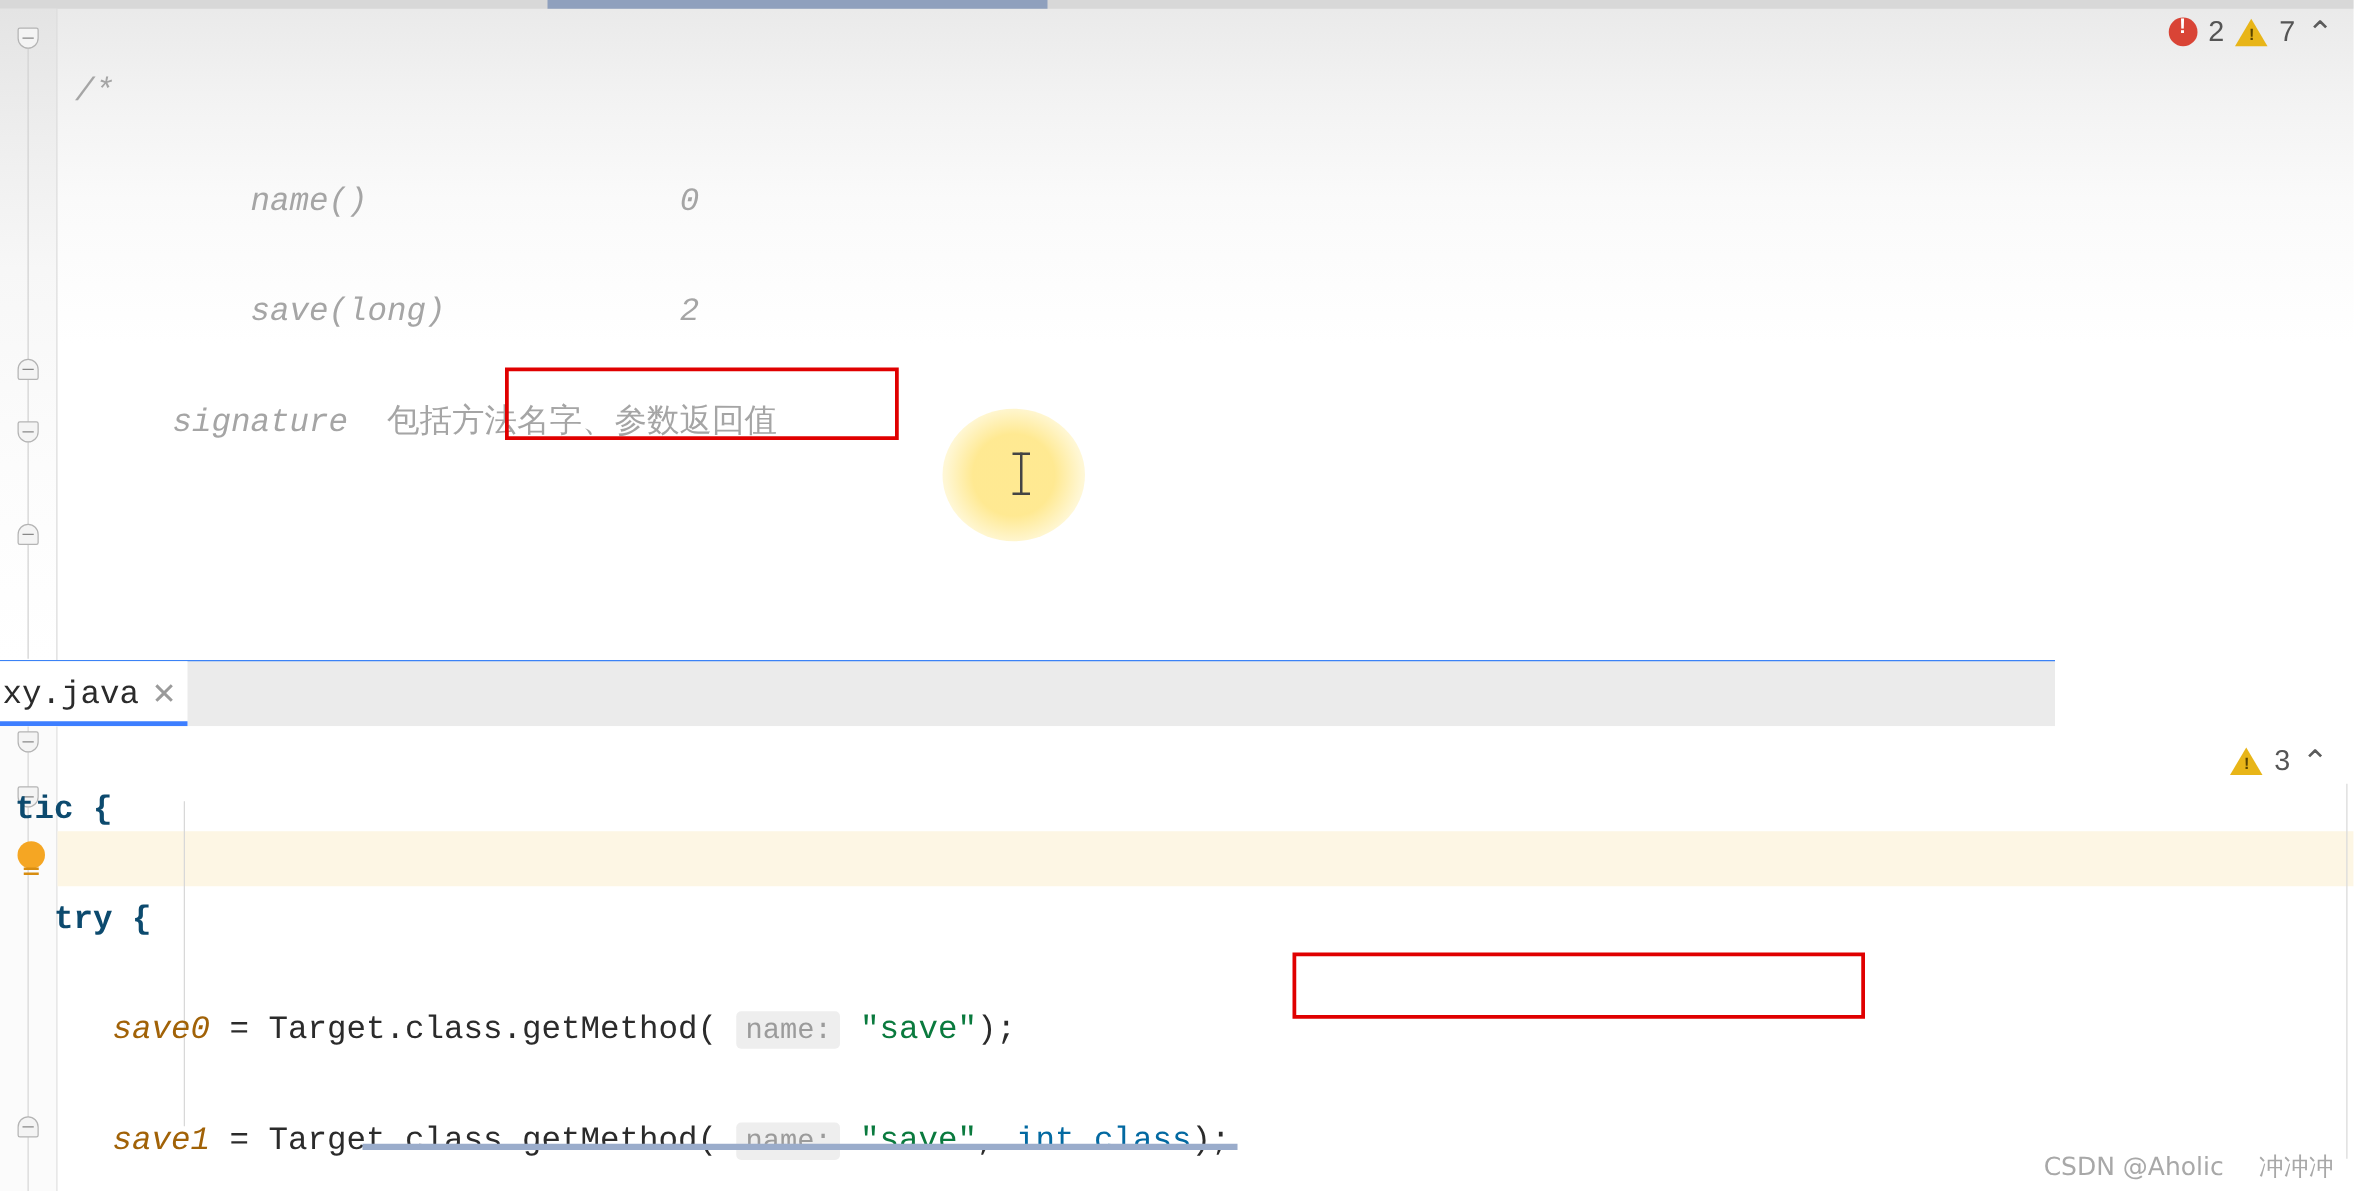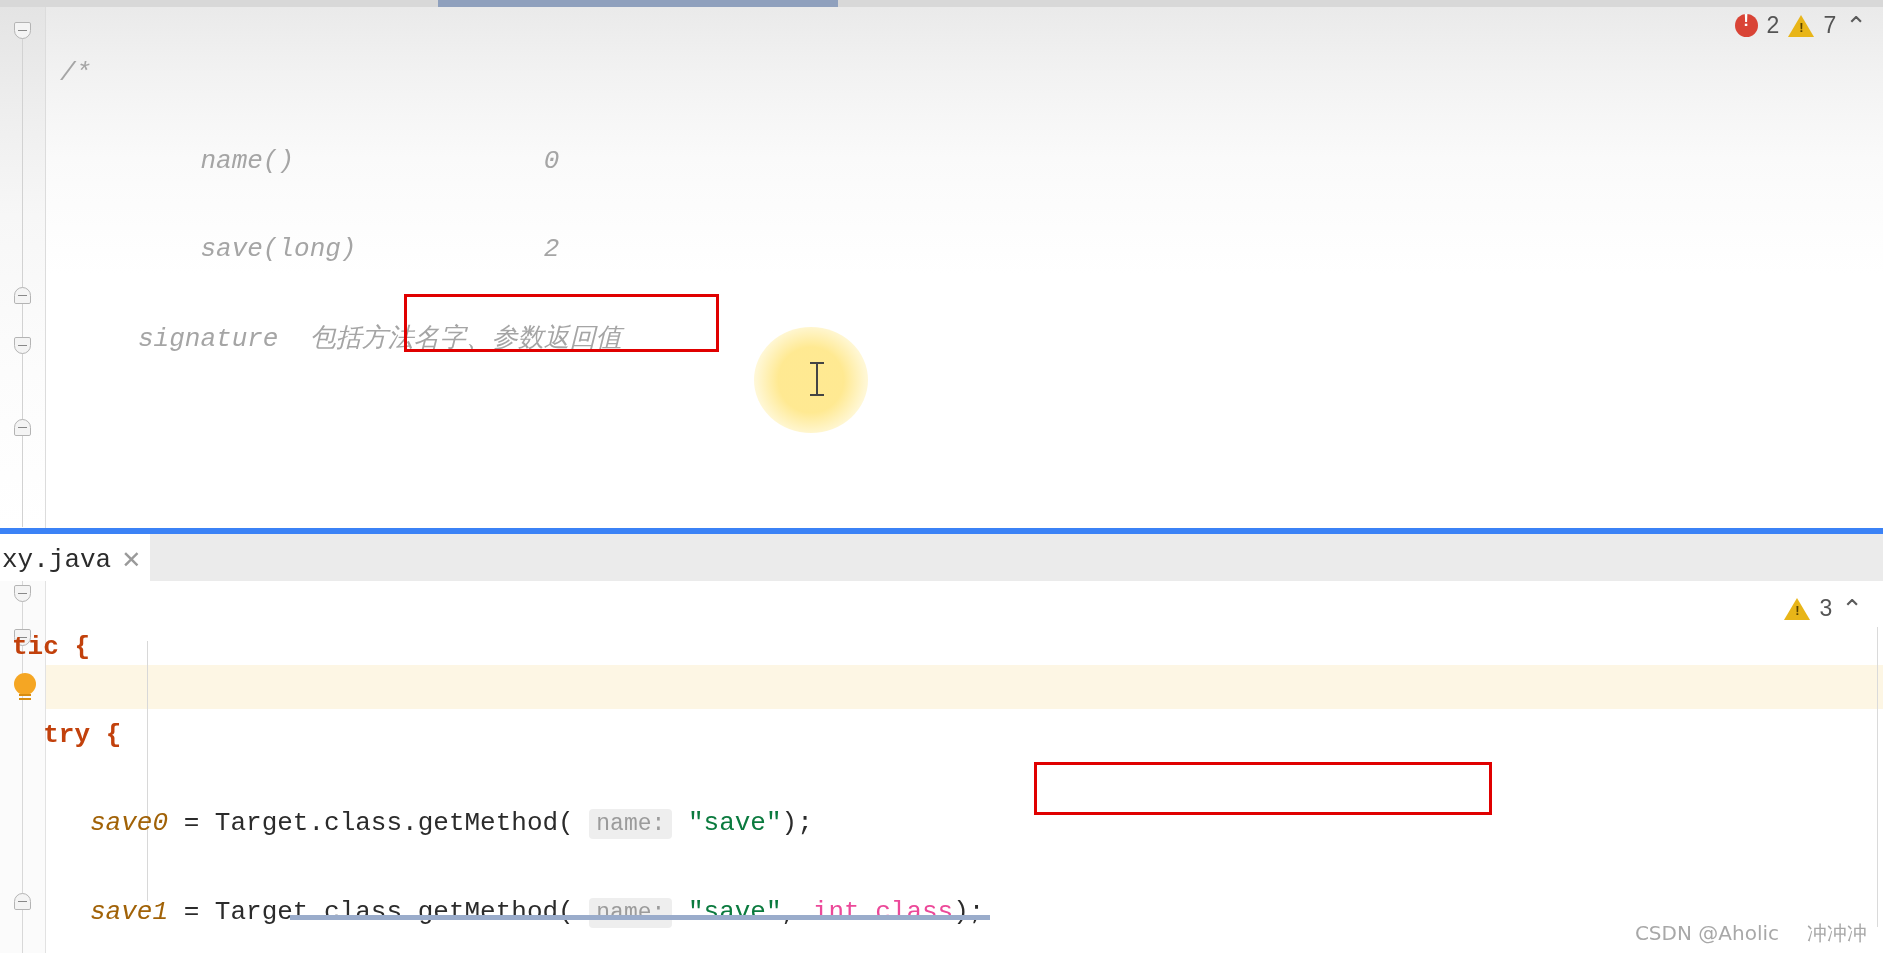--- a/index.html
+++ b/index.html
@@ -57,22 +57,22 @@
 
   .code-top {
     position: absolute; left: 60px; top: 7px;
     width: 1800px; height: 521px;
     font-size: 26px;
     line-height: 44px;
     color: #2b2b2b;
     white-space: pre;
   }
   .cmt   { color: #a5a5a5; font-style: italic; }
-  .cmt-cn{ color: #a5a5a5; font-style: italic; font-family: "DejaVu Sans", sans-serif; }
-  .kw    { color: #c2410c; font-weight: 700; }
+  .cmt-cn{ color: #a5a5a5; font-family: "DejaVu Sans", sans-serif; }
+  .kw    { color: #0c4a6e; font-weight: 700; }
 
   .redbox {
     position: absolute;
     border: 3px solid #e00000;
     pointer-events: none;
   }
   .rb-signature { left: 404px; top: 294px; width: 315px; height: 58px; }
 
   .cursor-glow {
     position: absolute; left: 754px; top: 327px;
@@ -117,23 +117,23 @@
   }
   .warn-icon:before {
     content: "!"; position: absolute; left: -4px; top: 5px; width: 8px;
     text-align: center; color: #5a4400; font-size: 13px; font-weight: 700;
     font-family: "Liberation Sans", sans-serif;
   }
   .chev { font-size: 26px; color: #5b5b5b; line-height: 1; }
 
   
   .tabbar {
-    position: absolute; left: 0; top: 528px; width: 1883px; height: 53px;
+    position: absolute; left: 0; top: 528px; width: 1644px; height: 53px;
     background: #ebebeb;
-    border-top: 6px solid #3b82f6;
+    border-top: 1px solid #3b82f6;
   }
   .tab {
     position: absolute; left: 0; top: 0; width: 150px; height: 52px;
     background: #ffffff;
     display: flex; align-items: center; gap: 10px;
     padding-left: 2px;
   }
   .tab .tab-label {
     font-family: "Liberation Mono", monospace;
     font-size: 26px; color: #2b2b2b;
@@ -176,21 +176,21 @@
     position: absolute; left: 46px; top: 84px; width: 1837px; height: 44px;
     background: #fdf6e4;
   }
   .code-bot {
     position: absolute; left: 12px; top: 0;
     width: 1860px; height: 372px;
     font-size: 26px; line-height: 44px;
     color: #2b2b2b; white-space: pre;
   }
   .str   { color: #0a7a3e; }
-  .type  { color: #ec4899; }
+  .type  { color: #0369a1; }
   .field { color: #a16207; font-style: italic; }
   .hint  {
     color: #9b9b9b; background: #eeeeee; border-radius: 4px;
     padding: 2px 7px; font-size: 23px;
   }
 
   .rb-desc { left: 1034px; top: 762px; width: 458px; height: 53px; }
 
   .status-bot {
     position: absolute; right: 20px; top: 14px;

